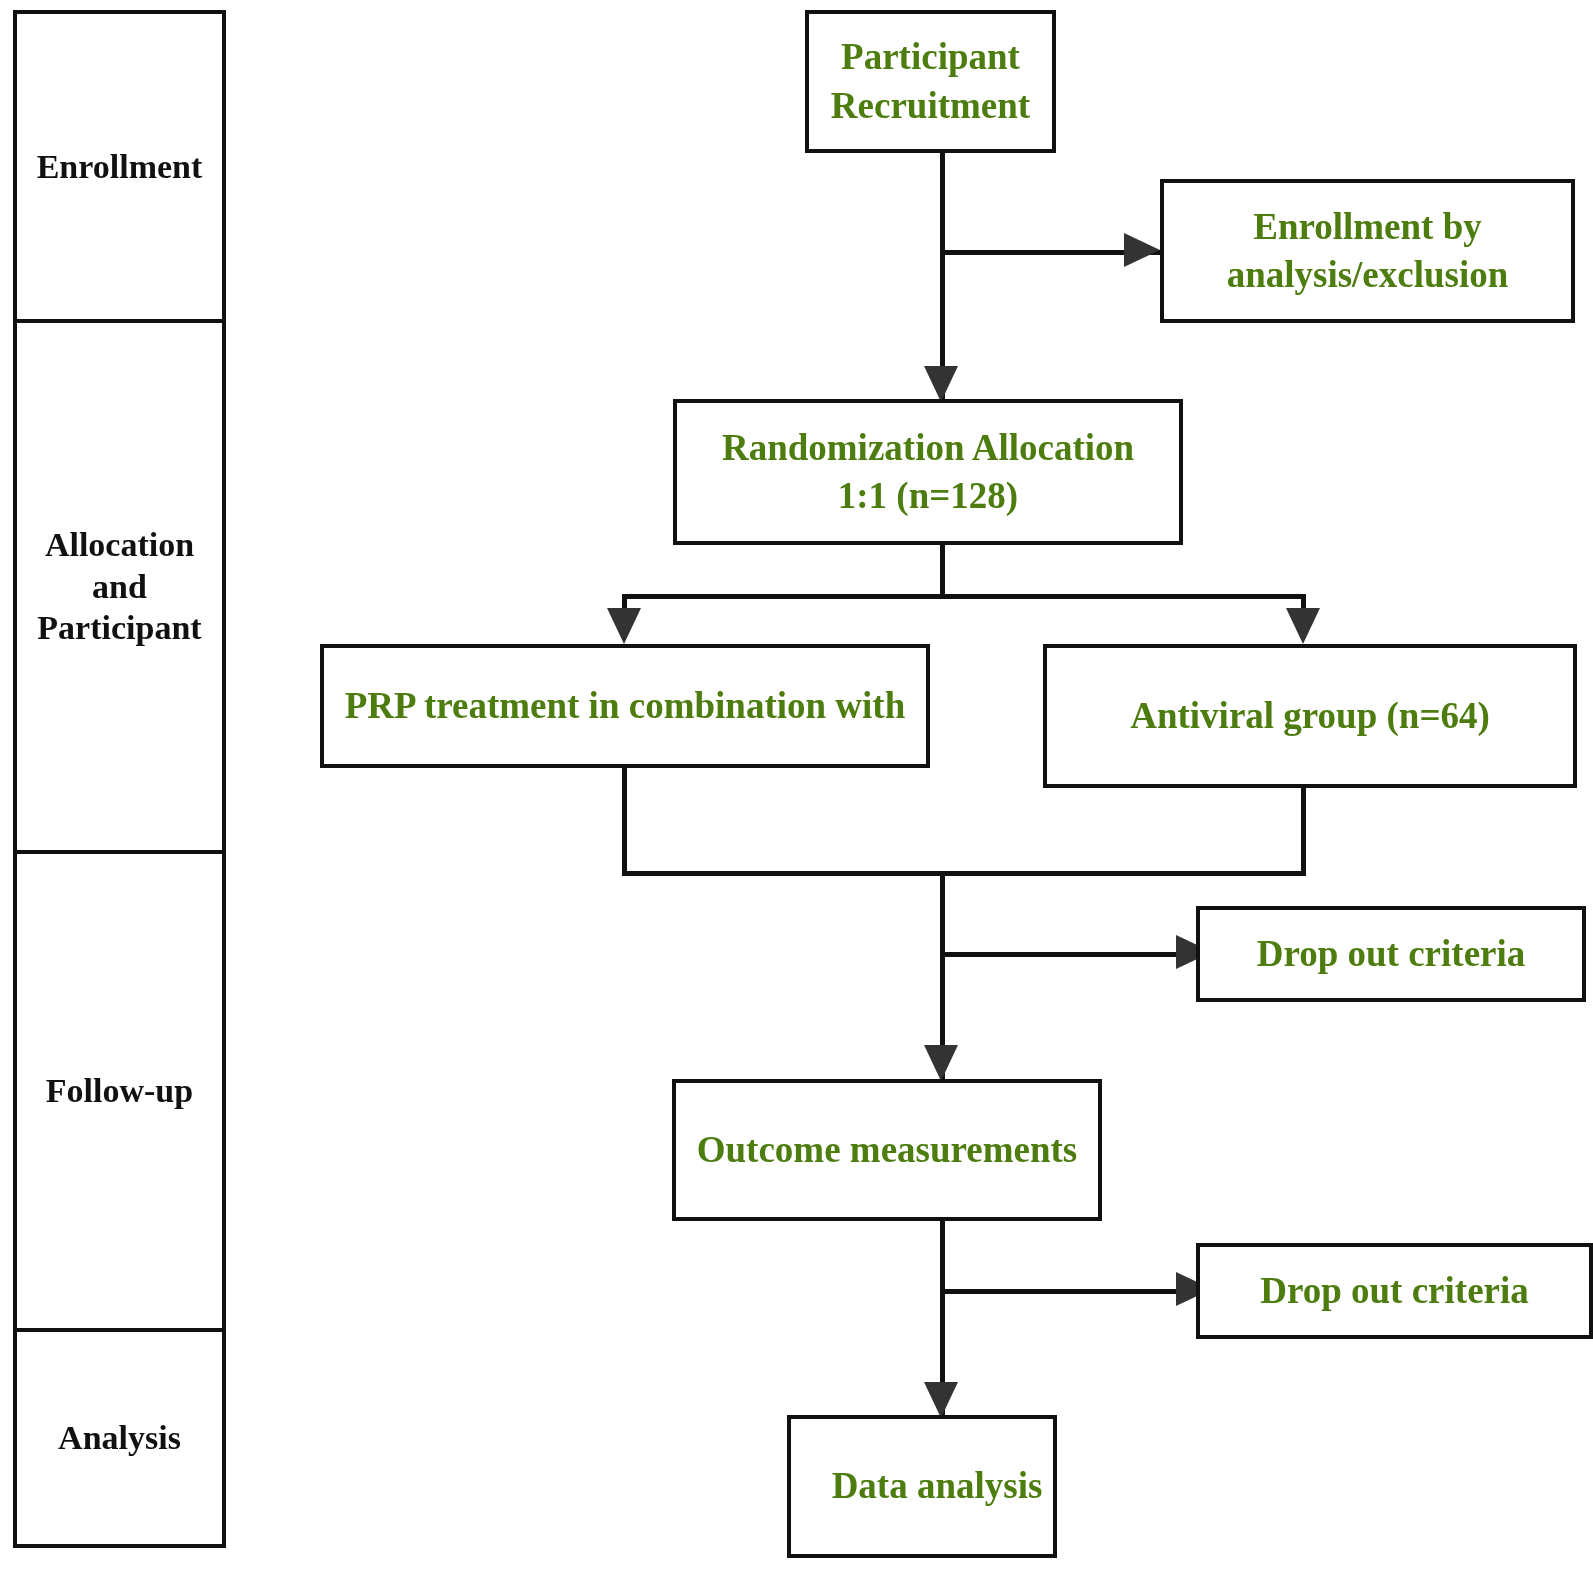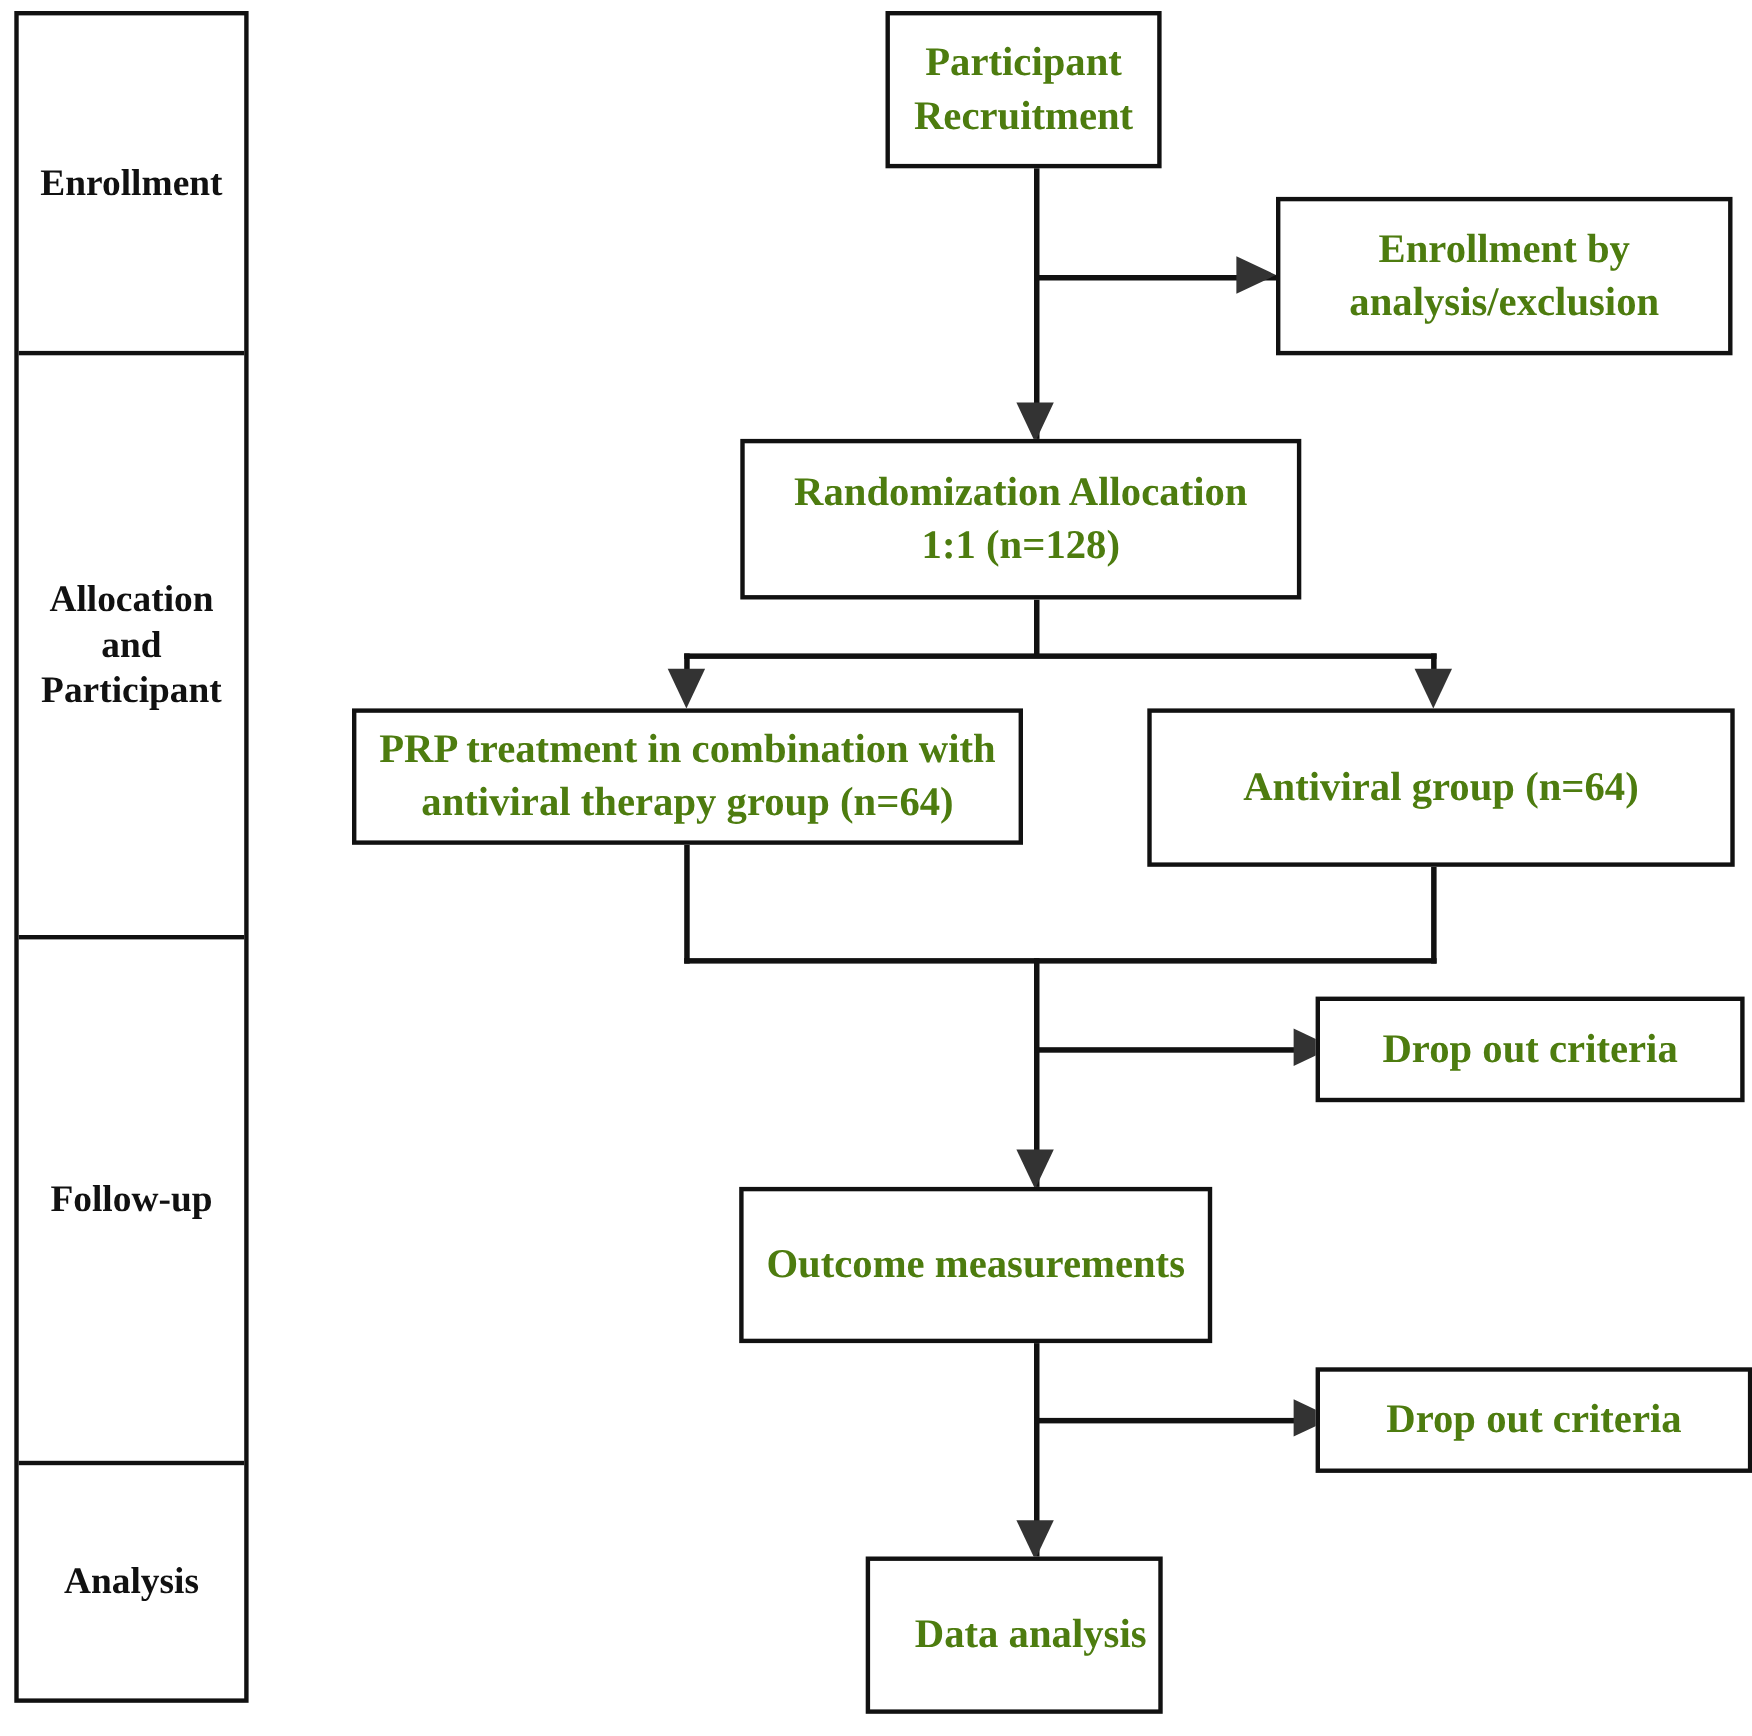--- a/index.html
+++ b/index.html
@@ -164,21 +164,20 @@
   <div class="node" style="left:673px; top:399px; width:510px; height:146px; font-size:37px;">
     <span>
       <span style="display:block;">Randomization Allocation</span>
       <span style="display:block;">1:1 (n=128)</span>
     </span>
   </div>
 
   <div class="node" style="left:320px; top:644px; width:610px; height:124px; font-size:37px;">
     <span>
       <span style="display:block;">PRP treatment in combination with</span>
-      <span style="display:block;">antiviral therapy group (n=64)</span>
     </span>
   </div>
 
   <div class="node" style="left:1043px; top:644px; width:534px; height:144px; font-size:37px;">
     <span>Antiviral group (n=64)</span>
   </div>
 
   <div class="node" style="left:1196px; top:906px; width:390px; height:96px; font-size:37px;">
     <span>Drop out criteria</span>
   </div>

